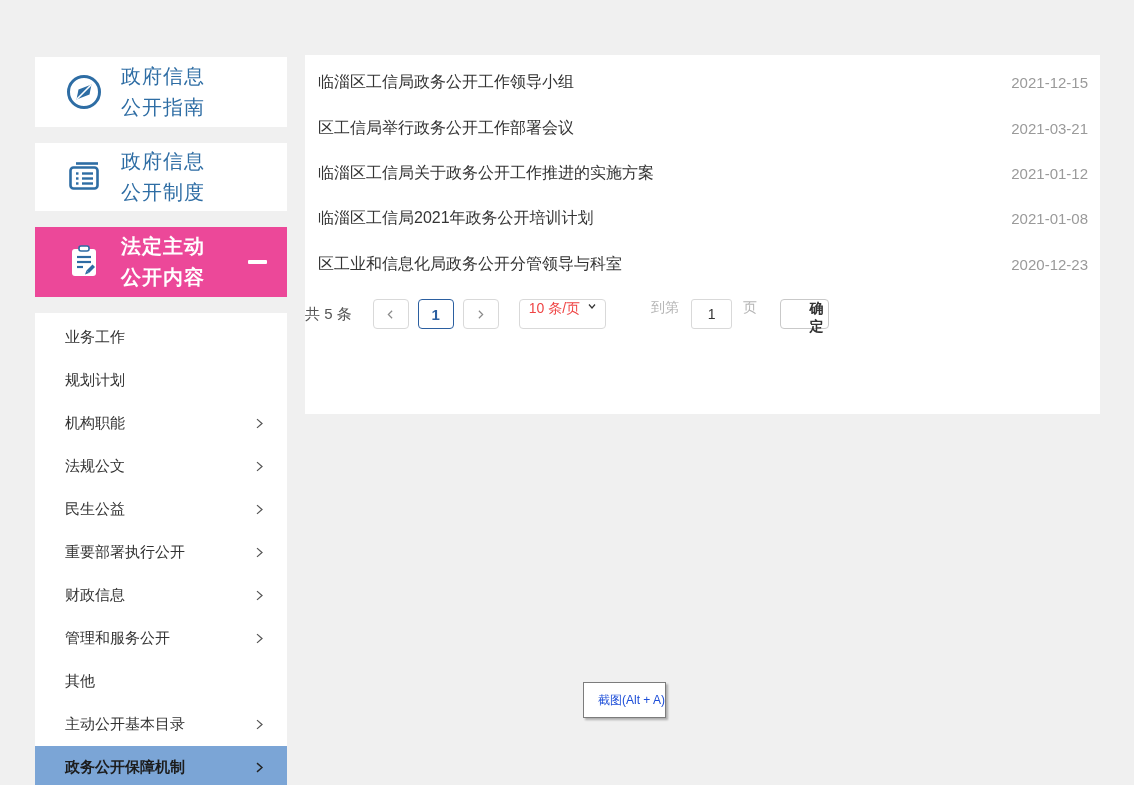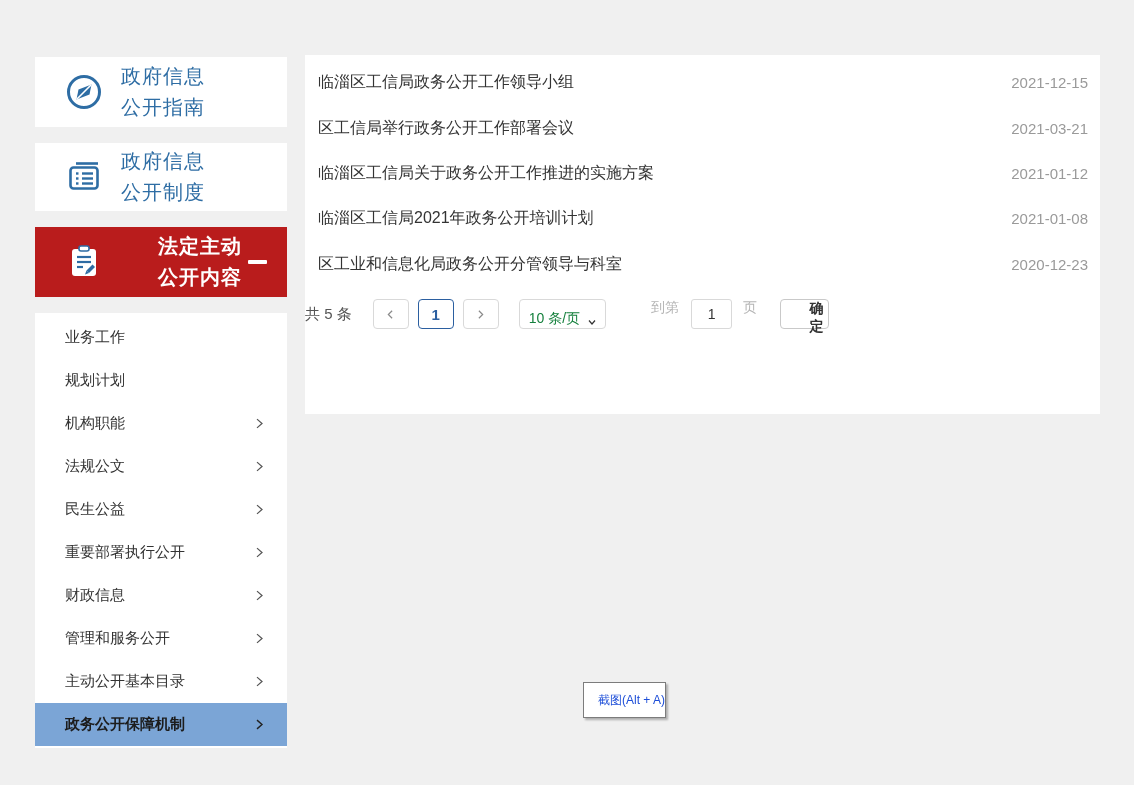--- a/index.html
+++ b/index.html
@@ -15,21 +15,21 @@
   
   .sidebar { position:absolute; left:35px; top:57px; width:252px; }
   .side-card {
     background:#fff; height:70px; margin-bottom:16px;
     display:flex; align-items:center; padding-left:28px; cursor:pointer;
   }
   .side-card.card2 { height:68px; }
   .side-card .icon-wrap { width:42px; height:42px; margin-right:16px; flex:none;
     display:flex; align-items:center; justify-content:center; }
   .side-card .labels { font-size:20px; line-height:31px; color:#2e6da4; letter-spacing:1px; }
-  .side-card.active { background:#b91c1c; position:relative;gap:37px; }
+  .side-card.active { background:#ec4899; position:relative; }
   .side-card.active .labels { color:#fff; font-weight:bold; }
   .minus-bar { position:absolute; right:20px; top:50%; margin-top:-2px;
     width:19px; height:4px; background:#fff; border-radius:1px; }
 
   .submenu { background:#fff; padding:3px 0 2px 0; }
   .submenu-item {
     height:43px; display:flex; align-items:center; justify-content:space-between;
     padding:0 20px 0 30px; font-size:15px; color:#333; cursor:pointer;
   }
   .submenu-item .chev { display:flex; align-items:center; }
@@ -52,22 +52,22 @@
   }
   .pg-total { color:#555; margin:0 21px 0 0; white-space:nowrap; }
   .pg-btn {
     width:36px; height:30px; background:#fff; border:1px solid #d9d9d9; border-radius:4px;
     display:flex; align-items:center; justify-content:center; cursor:pointer; flex:none;
   }
   .pg-btn + .pg-btn { margin-left:9px; }
   .pg-btn.current { border-color:#2b5fa0; color:#2b5fa0; font-weight:bold; font-size:15px; }
   .pg-select {
     margin-left:20px; height:30px; min-width:73px; background:#fff;
-    border:1px solid #d9d9d9; border-radius:4px; display:flex; align-items:flex-end;
-    padding:0 7px 0 9px; font-size:14px; color:#15803d; cursor:pointer;
+    border:1px solid #d9d9d9; border-radius:4px; display:flex; align-items:flex-start;
+    padding:0 7px 0 9px; font-size:14px; color:#ef4444; cursor:pointer;
   }
   .pg-select .caret { margin-left:6px; display:flex; align-items:center; }
   .pg-goto { margin-left:45px; color:#b5b5b5; font-size:14px; display:flex; }
   .pg-goto-input {
     width:41px; height:30px; margin:0 11px 0 12px; border:1px solid #d9d9d9; border-radius:3px;
     text-align:center; font-size:14px; color:#333; outline:none;
     font-family:"Liberation Sans","DejaVu Sans",sans-serif;
   }
   .pg-confirm {
     margin-left:23px; width:49px; height:30px; background:#fff; border:1px solid #c9c9c9;
@@ -198,20 +198,23 @@
 
     <div class="submenu-item">
       <span>管理和服务公开</span>
       <span class="chev">
         <svg width="15" height="15" viewBox="0 0 24 24">
             <polyline points="8,5 16,12 8,19" fill="none" stroke="#555" stroke-width="2"></polyline>
           </svg>
       </span>
     </div>
 
+    <div class="submenu-item">
+      <span>其他</span>
+    </div>
 
     <div class="submenu-item">
       <span>主动公开基本目录</span>
       <span class="chev">
         <svg width="15" height="15" viewBox="0 0 24 24">
             <polyline points="8,5 16,12 8,19" fill="none" stroke="#555" stroke-width="2"></polyline>
           </svg>
       </span>
     </div>
 

